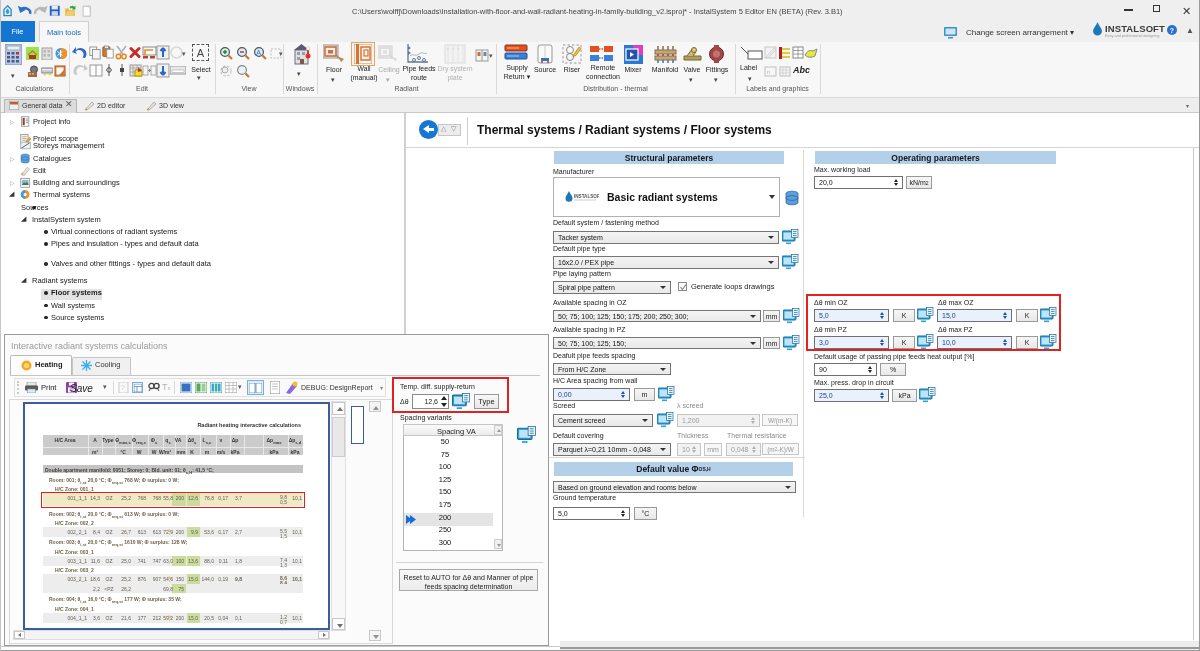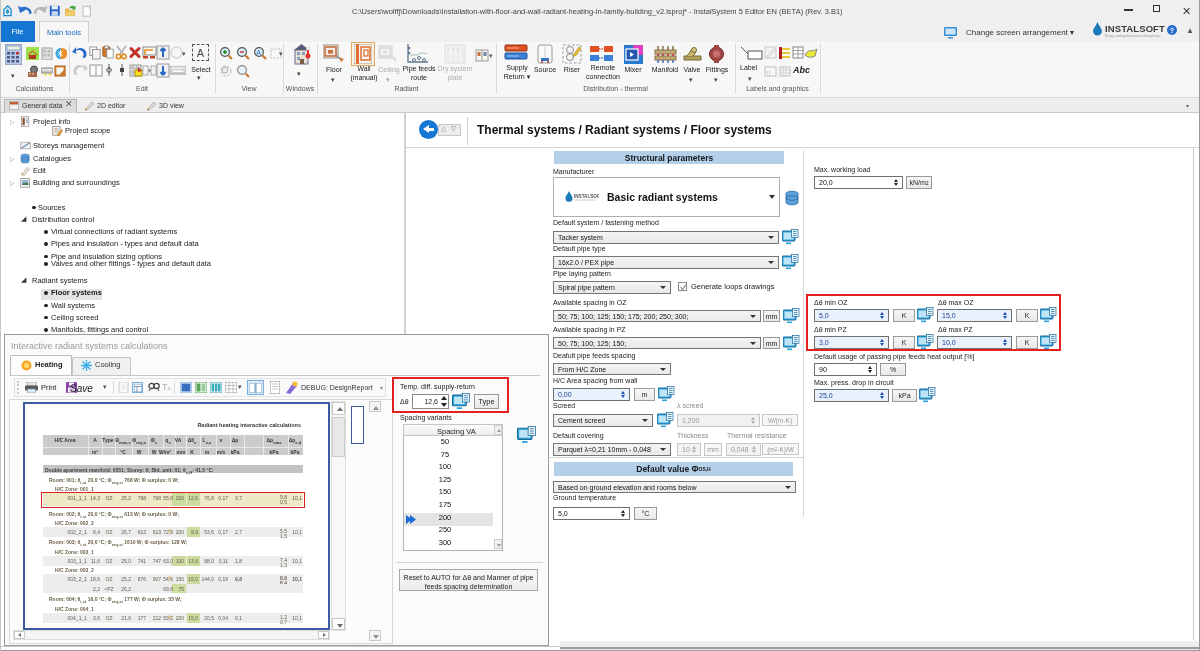--- a/index.html
+++ b/index.html
@@ -430,21 +430,21 @@
       <div style="position:absolute;left:41px;top:175.5px;width:61px;height:11px;background:#e3e3e3;"></div>
       <div class="titem" style="top:4.0px;">
         <span class="tarr" style="left:10px;">▷</span>
         <svg class="ticon" style="left:20px;" width="11" height="11" viewBox="0 0 15 15">
           <rect x="2" y="1" width="10" height="13" fill="#fff" stroke="#888"></rect>
           <rect x="3.5" y="2.5" width="3" height="10" fill="#8a4a2a"></rect>
           <path d="M8 4 h3 M8 6.5 h3 M8 9 h3" stroke="#44608a" stroke-width=".9"></path>
         </svg>
         <span class="ttxt" style="left:33px;">Project info</span>
       </div>
-      <div class="titem" style="top:13px;margin-left:32px;">
+      <div class="titem" style="top:21px;">
         <svg class="ticon" style="left:20px;" width="11" height="11" viewBox="0 0 15 15">
           <rect x="1" y="2" width="10" height="12" fill="#f8f0e0" stroke="#888"></rect>
           <path d="M3 5 h6 M3 7.5 h6 M3 10 h6" stroke="#999" stroke-width=".9"></path>
           <path d="M7 13 L13 6 l2 2 -6 7 Z" fill="#e8a030" stroke="#986818" stroke-width=".5"></path>
         </svg>
         <span class="ttxt" style="left:33px;">Project scope</span>
       </div>
       <div class="titem" style="top:28.47999999999999px;">
         <svg class="ticon" style="left:20px;" width="11" height="11" viewBox="0 0 15 15">
           <rect x="1" y="3" width="13" height="9" fill="#f4f4f4" stroke="#999"></rect>
@@ -471,63 +471,64 @@
       </div>
       <div class="titem" style="top:65.19999999999999px;">
         <span class="tarr" style="left:10px;">▷</span>
         <svg class="ticon" style="left:20px;" width="11" height="11" viewBox="0 0 15 15">
           <rect x="1" y="2" width="12" height="12" fill="#f8f8f8" stroke="#888"></rect>
           <rect x="2.5" y="4" width="9" height="7" fill="#90b8d8"></rect>
           <path d="M2.5 11 l3-4 2 2 2-3 2.5 5 Z" fill="#487848"></path>
         </svg>
         <span class="ttxt" style="left:33px;">Building and surroundings</span>
       </div>
+      <div class="titem" style="top:77.44px;">
+        <span class="tarrx" style="left:9px;">◢</span>
+        <svg class="ticon" style="left:20px;" width="11" height="11" viewBox="0 0 15 15">
+          <circle cx="7" cy="7.5" r="6" fill="#f09028"></circle>
+          <path d="M7 1.5 a6 6 0 0 0 0 12 Z" fill="#38a0e0"></path>
+          <circle cx="7" cy="7.5" r="2.2" fill="#f8f8f8"></circle>
+        </svg>
+        <span class="ttxt" style="left:33px;">Thermal systems</span>
+      </div>
       <div class="titem" style="top:89.68px;">
         <span class="tbul" style="left:32px;"></span>
-        <span class="ttxt" style="left:38px;">Sources</span>
+        <span class="ttxt" style="left:21px;">Sources</span>
       </div>
       <div class="titem" style="top:101.92000000000002px;">
         <span class="tarrx" style="left:21px;">◢</span>
-        <span class="ttxt" style="left:32px;">Distribution control</span>
+        <span class="ttxt" style="left:32px;">InstalSystem system</span>
       </div>
       <div class="titem" style="top:114.16px;">
         <span class="tbul" style="left:44px;"></span>
         <span class="ttxt" style="left:51px;">Virtual connections of radiant systems</span>
       </div>
       <div class="titem" style="top:126.4px;">
         <span class="tbul" style="left:44px;"></span>
         <span class="ttxt" style="left:51px;">Pipes and insulation - types and default data</span>
       </div>
-      <div class="titem" style="top:138.64000000000001px;">
-        <span class="tbul" style="left:44px;"></span>
-        <span class="ttxt" style="left:51px;">Pipe and insulation sizing options</span>
-      </div>
       <div class="titem" style="top:146px;">
         <span class="tbul" style="left:44px;"></span>
         <span class="ttxt" style="left:51px;">Valves and other fittings - types and default data</span>
       </div>
       <div class="titem" style="top:163.12px;">
         <span class="tarrx" style="left:21px;">◢</span>
         <span class="ttxt" style="left:32px;">Radiant systems</span>
       </div>
       <div class="titem" style="top:175.36px;">
         <span class="tbul" style="left:44px;"></span>
         <span class="ttxt" style="left:51px;"><b>Floor systems</b></span>
       </div>
       <div class="titem" style="top:187.60000000000002px;">
         <span class="tbul" style="left:44px;"></span>
         <span class="ttxt" style="left:51px;">Wall systems</span>
       </div>
       <div class="titem" style="top:199.84000000000003px;">
         <span class="tbul" style="left:44px;"></span>
-        <span class="ttxt" style="left:51px;">Ceiling screed</span>
-      </div>
-      <div class="titem" style="top:212.08000000000004px;">
-        <span class="tbul" style="left:44px;"></span>
-        <span class="ttxt" style="left:51px;">Manifolds, fittings and control</span>
+        <span class="ttxt" style="left:51px;">Source systems</span>
       </div>
     </div>
 
 <div class="abs" style="left:419px;top:120px;width:19px;height:19px;border-radius:10px;background:#1577d3;"></div>
 <div class="abs" style="left:423px;top:125px;width:0;height:0;border-top:4.5px solid transparent;border-bottom:4.5px solid transparent;border-right:6px solid #fff;"></div>
 <div class="abs" style="left:429px;top:128px;width:5px;height:3px;background:#fff;"></div>
 <div class="abs" style="left:438px;top:124px;width:23px;height:12px;border:1px solid #c6c6c6;background:#ececec;"></div>
 <div class="abs" style="left:441px;top:125px;font-size:7px;color:#888;">△</div>
 <div class="abs" style="left:451px;top:125px;font-size:7px;color:#888;">▽</div>
 <div class="abs" style="left:467px;top:117px;width:1px;height:28px;background:#cfcfcf;"></div>
@@ -643,20 +644,21 @@
 <div class="abs" style="left:549px;top:457px;width:256px;height:1px;background:#d8d8d8;"></div>
 <div class="hdr" style="left:554px;top:462px;width:239px;height:14px;">Default value Φ<span style="font-size:5px;vertical-align:-1px;">OS,H</span></div>
 <div class="combo" style="left:553px;top:481px;width:243px;height:12px;">Based on ground elevation and rooms below<span class="arr"></span></div>
 <div class="lbl" style="left:553px;top:494px;">Ground temperature</div>
 <div class="spin" style="left:553px;top:507px;width:77px;height:13px;">5,0<span class="ud">
         <span class="u"></span>
         <span class="d"></span>
       </span></div>
 <div class="unit" style="left:634px;top:507px;width:23px;height:13px;">°C</div>
 
+<div class="hdr" style="left:815px;top:151px;width:241px;height:13px;">Operating parameters</div>
 <div class="lbl" style="left:814px;top:166px;">Max. working load</div>
 <div class="spin" style="left:814px;top:176px;width:89px;height:13px;">20,0<span class="ud">
         <span class="u"></span>
         <span class="d"></span>
       </span></div>
 <div class="unit" style="left:906px;top:176px;width:26px;height:13px;">kN/m<span style="font-size:5px;vertical-align:1.5px;">2</span></div>
 <div class="redbox" style="left:806px;top:294px;width:255px;height:57px;"></div>
 <div class="lbl" style="left:814px;top:299px;">Δθ min OZ</div>
 <div class="lbl" style="left:938px;top:299px;">Δθ max OZ</div>
 <div class="spin blue" style="left:814px;top:309px;width:75px;height:13px;">5,0<span class="ud">

